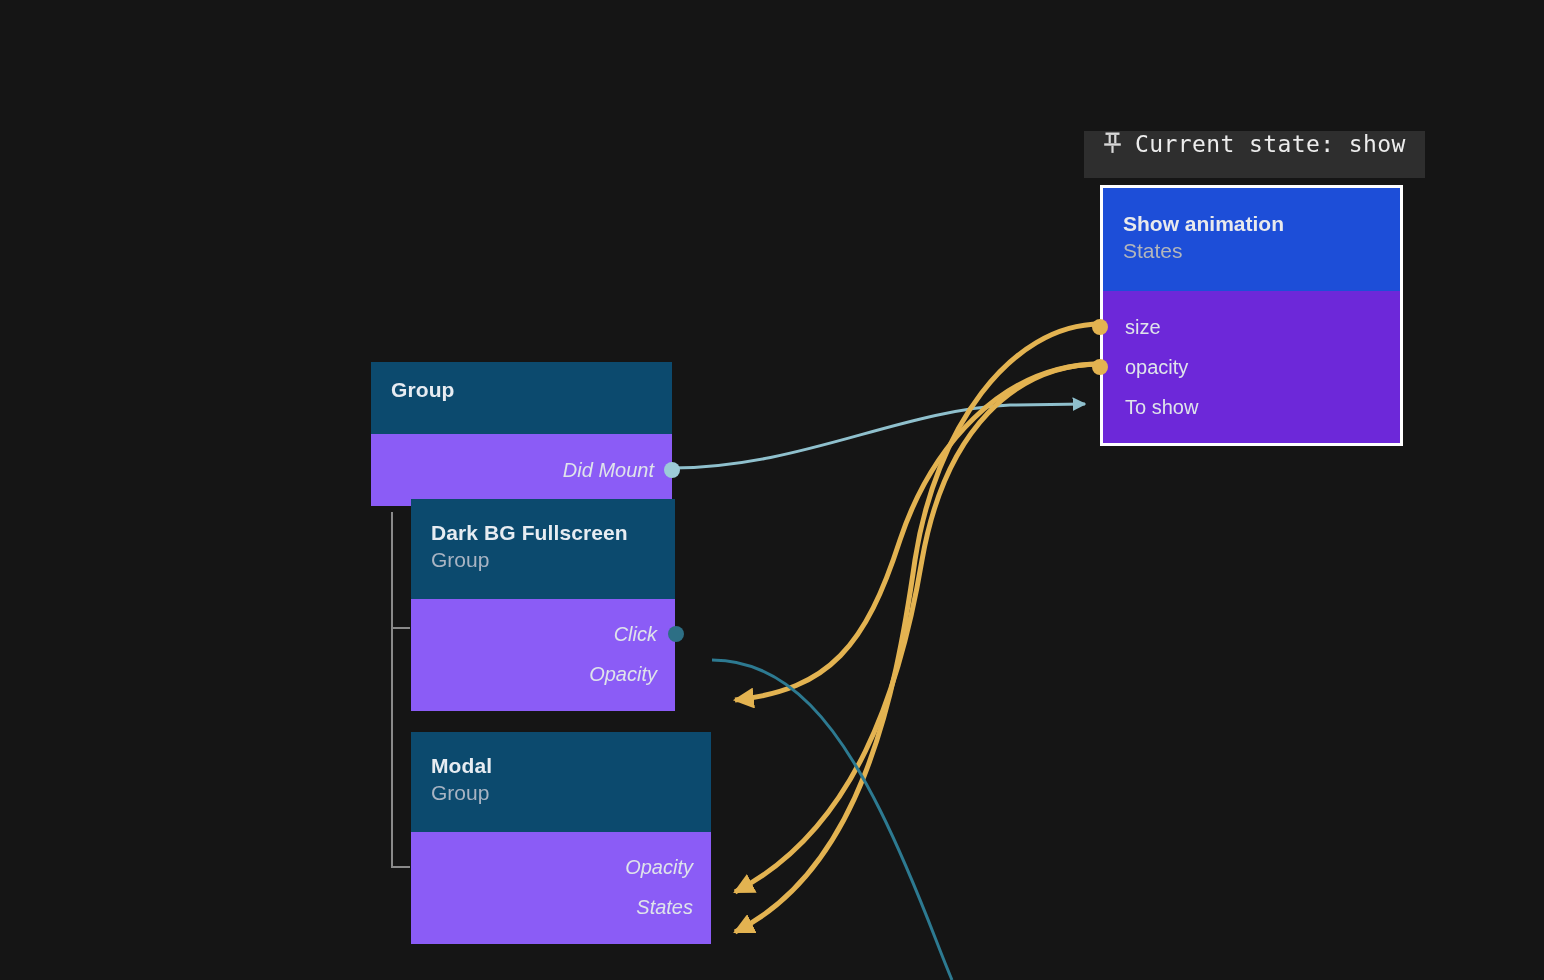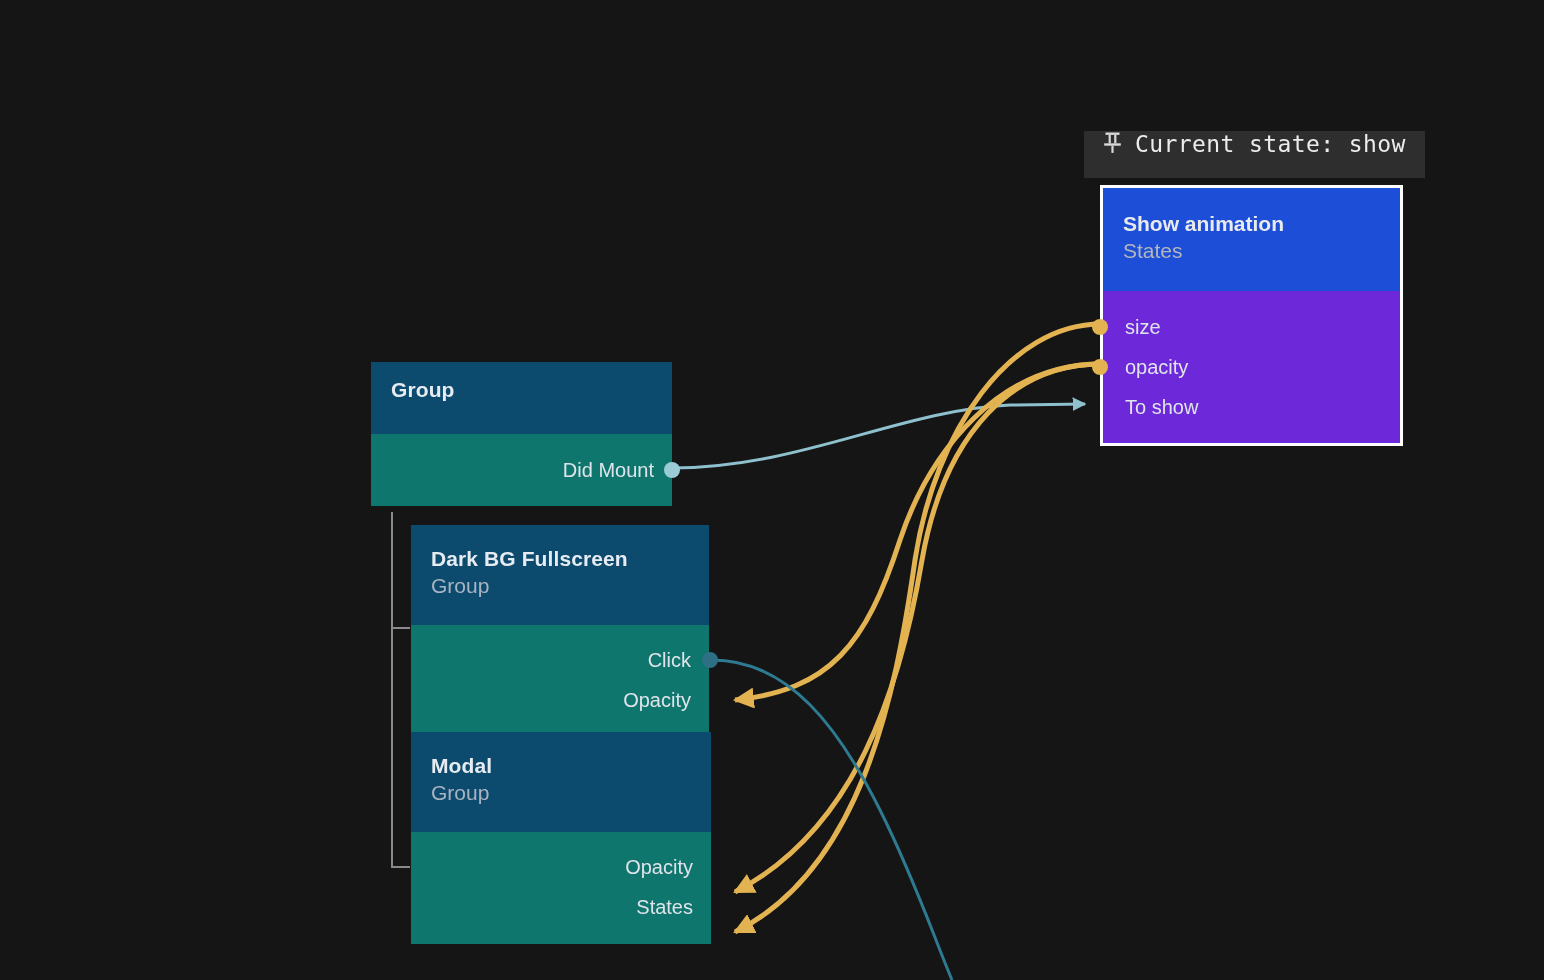--- a/index.html
+++ b/index.html
@@ -50,21 +50,22 @@
   }
   .node-body {
     box-sizing: border-box;
   }
 
   
   .node-blue .node-header {
     background: #0c4a6e;
   }
   .node-blue .node-body {
-    background: #0f766e;
+    background: #8b5cf6;
+    font-style: italic;
   }
   .node-blue .node-title {
     color: #e7ecf2;
     font-size: 21px;
     font-weight: bold;
     line-height: 27px;
     letter-spacing: 0.1px;
   }
   .node-blue .node-subtitle {
     color: #a9b4c3;
@@ -186,21 +187,21 @@
       <div class="node-title">Group</div>
     </div>
     <div class="node-body" style="height:72px; padding-top:16px;">
       <div class="port-row right-aligned">
         <span class="port-label">Did Mount</span>
         <span class="port-dot out-right" style="background:#9ccbd8; top:12px; right:-8px;"></span>
       </div>
     </div>
   </div>
 
-  <div class="node node-blue" style="left:411px; top:525px; width:298px;">
+  <div class="node node-blue" style="left:411px; top:499px; width:264px;">
     <div class="node-header" style="height:100px; padding-top:20px;">
       <div class="node-title">Dark BG Fullscreen</div>
       <div class="node-subtitle">Group</div>
     </div>
     <div class="node-body" style="height:112px; padding-top:15px;">
       <div class="port-row right-aligned">
         <span class="port-label">Click</span>
         <span class="port-dot out-right" style="background:#2d6f85; top:12px; right:-9px;"></span>
       </div>
       <div class="port-row right-aligned">

